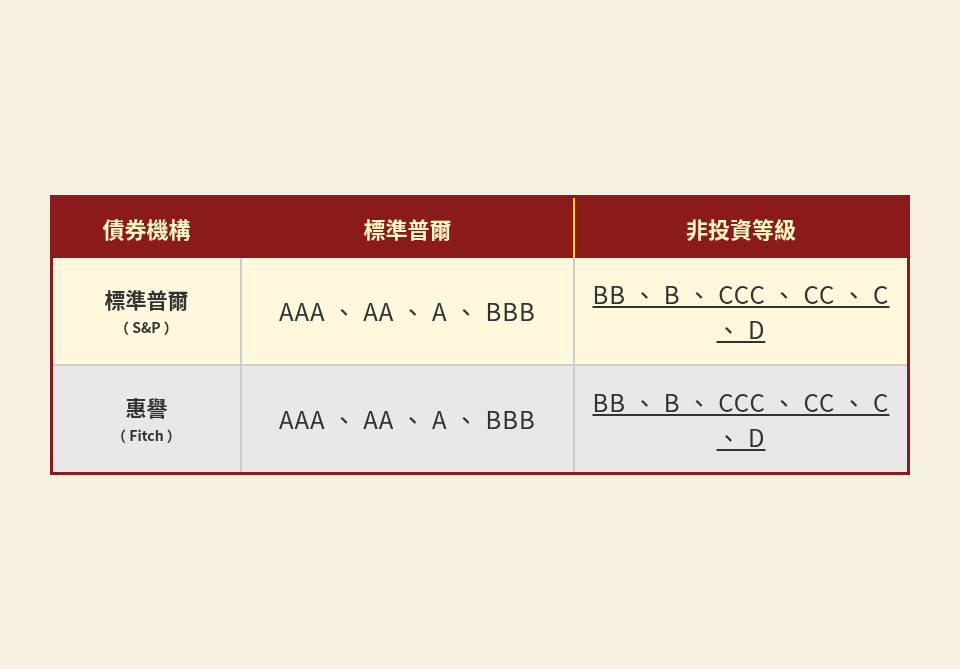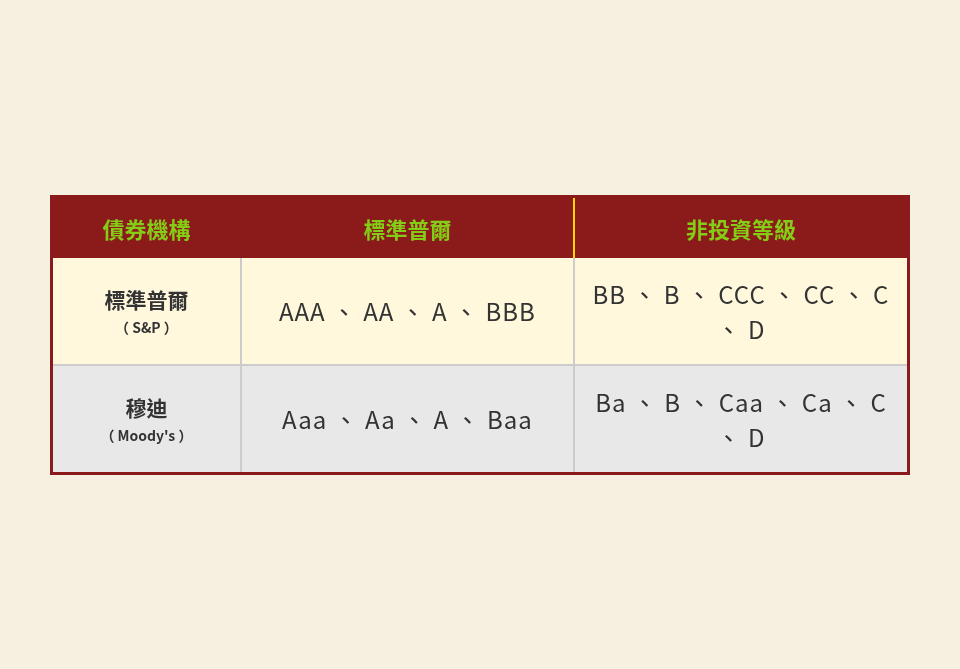--- a/index.html
+++ b/index.html
@@ -26,21 +26,21 @@
     table {
       width: 100%;
       border-collapse: collapse;
     }
 
     thead tr {
       background-color: #8B1A1A;
     }
 
     thead th {
-      color: #84cc16;
+      color: #fef9c3;
       font-size: 22px;
       font-weight: bold;
       padding: 14px 10px;
       text-align: center;
     }
 
     thead th:first-child {
       width: 22%;
       border-right: 2px solid #8B1A1A;
     }
@@ -68,20 +68,21 @@
       text-align: center;
       vertical-align: middle;
       font-size: 20px;
       color: #333;
       border-right: 2px solid #ccc;
       border-bottom: 2px solid #ccc;
     }
 
     tbody td:last-child {
       border-right: none;
+      text-decoration: underline;
     }
 
     tbody tr:last-child td {
       border-bottom: none;
     }
 
     .agency-cell {
       font-size: 19px;
       line-height: 1.6;
       font-weight: normal;
@@ -118,21 +119,21 @@
       <tr>
         <td class="agency-cell">
           <div class="agency-name-zh">標準普爾</div>
           <div class="agency-name-en">（ <span>S&amp;P</span> ）</div>
         </td>
         <td class="rating-cell">AAA 、 AA 、 A 、 BBB</td>
         <td class="rating-cell">BB 、 B 、 CCC 、 CC 、 C 、 D</td>
       </tr>
       <tr>
         <td class="agency-cell">
-          <div class="agency-name-zh">穆迪</div>
-          <div class="agency-name-en">（ <span>Moody's</span> ）</div>
+          <div class="agency-name-zh">惠譽</div>
+          <div class="agency-name-en">（ <span>Fitch</span> ）</div>
         </td>
-        <td class="rating-cell">Aaa 、 Aa 、 A 、 Baa</td>
-        <td class="rating-cell">Ba 、 B 、 Caa 、 Ca 、 C 、 D</td>
+        <td class="rating-cell">AAA 、 AA 、 A 、 BBB</td>
+        <td class="rating-cell">BB 、 B 、 CCC 、 CC 、 C 、 D</td>
       </tr>
     </tbody>
   </table>
 </div>
 
 </body></html>

